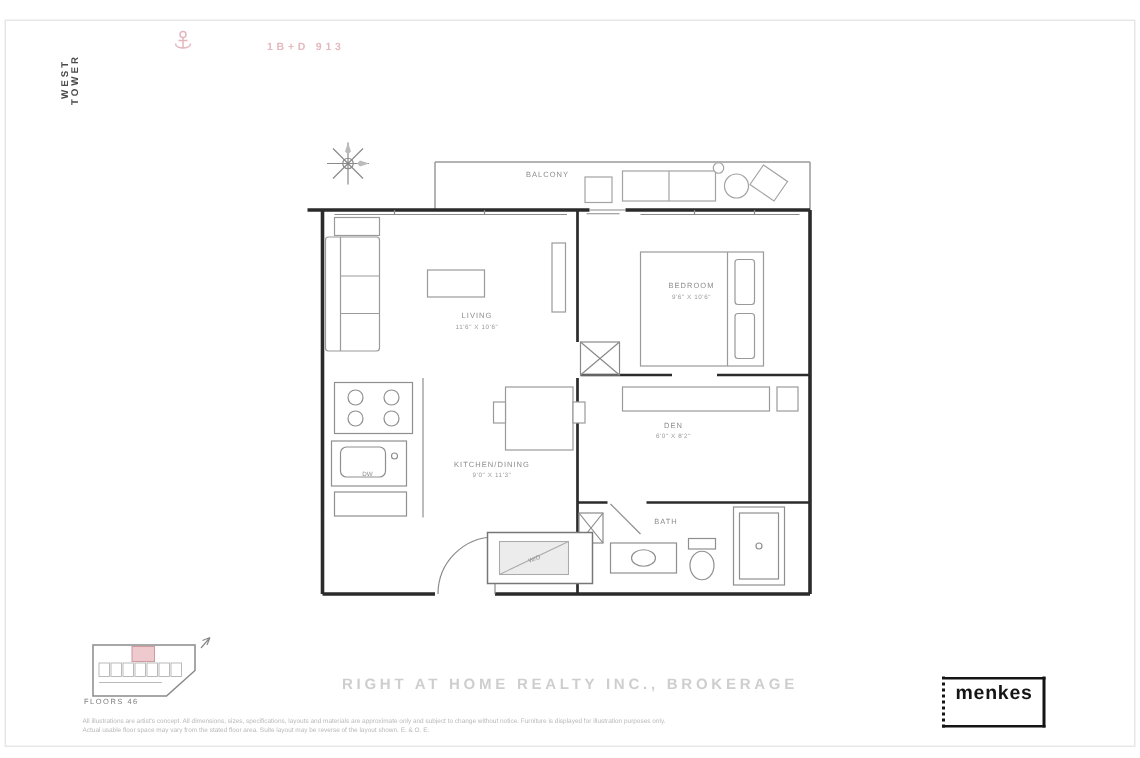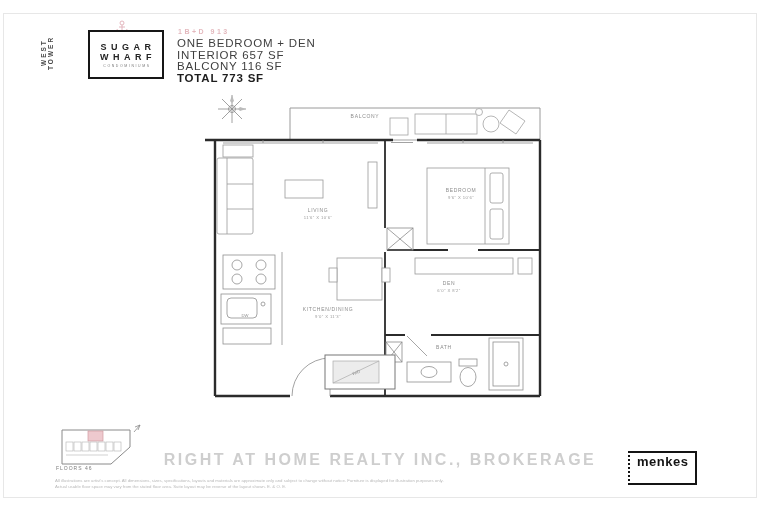--- a/index.html
+++ b/index.html
@@ -18,21 +18,21 @@
   .titleblock{position:absolute;left:177px;top:38px;color:#3f3f3f;}
   .titleblock div{font-size:11.5px;letter-spacing:.8px;line-height:11.5px;white-space:nowrap;}
   .titleblock .total{font-weight:bold;color:#1d1d1d;}
   
   svg{position:absolute;overflow:visible;}
   .lbl{font-size:5px;letter-spacing:.7px;fill:#8c8c8c;text-anchor:middle;font-family:"Liberation Sans",sans-serif;}
   .dims{font-size:4.2px;letter-spacing:.4px;fill:#9a9a9a;text-anchor:middle;font-family:"Liberation Sans",sans-serif;}
   .tiny{font-size:4.2px;fill:#8c8c8c;text-anchor:middle;font-family:"Liberation Sans",sans-serif;}
   
   .floors{position:absolute;left:56px;top:465px;font-size:5px;letter-spacing:1px;color:#7d7d7d;}
-  .watermark{position:absolute;left:160px;top:451px;width:440px;text-align:center;font-size:16px;
+  .watermark{position:absolute;left:160px;top:451px;width:440px;text-align:center;font-size:10px;
              letter-spacing:2.5px;font-weight:600;color:#c2c2c2;opacity:.8;white-space:nowrap;}
   .menkes{position:absolute;left:628px;top:451px;border:2px solid #141414;border-left:2px dotted #141414;
           padding:1px 7px 14px 7px;font-size:13px;font-weight:bold;letter-spacing:.5px;color:#141414;background:#fff;}
   .disc{position:absolute;left:55px;width:652px;font-size:4.3px;line-height:5.6px;color:#b9b9b9;
         white-space:nowrap;overflow:hidden;}
 </style>
 </head>
 <body>
 
 <div id="page">
@@ -40,34 +40,23 @@
 
   <div class="tower">WEST TOWER</div>
 
   <svg class="emblem" viewBox="0 0 18 15">
     <g stroke="#dfaab3" stroke-width="1" fill="none">
       <circle cx="9" cy="3" r="2"></circle>
       <path d="M9 5 V12 M4 9 C4 13 14 13 14 9 M6 7 H12"></path>
     </g>
   </svg>
 
-  <div class="logobox">
-    <div class="l1">SUGAR</div>
-    <div class="l1">WHARF</div>
-    <div class="l3">CONDOMINIUMS</div>
-  </div>
 
   <div class="plancode">1B+D 913</div>
 
-  <div class="titleblock">
-    <div>ONE BEDROOM + DEN</div>
-    <div>INTERIOR 657 SF</div>
-    <div>BALCONY 116 SF</div>
-    <div class="total">TOTAL 773 SF</div>
-  </div>
 
   <svg style="left:193px;top:88px;width:355px;height:320px" viewBox="0 0 355 320">
 
     <g stroke="#8a8a8a" stroke-width="0.8" fill="none">
       <path d="M39 7 V35 M25 21 H53 M29 11 L49 31 M49 11 L29 31"></path>
       <circle cx="39" cy="21" r="3.5"></circle>
       <path d="M39 7 L41 13 L39 15 L37 13 Z M53 21 L47 23 L45 21 L47 19 Z" fill="#bbb" stroke="none"></path>
     </g>
 
     <g stroke="#9a9a9a" stroke-width="1" fill="none">

